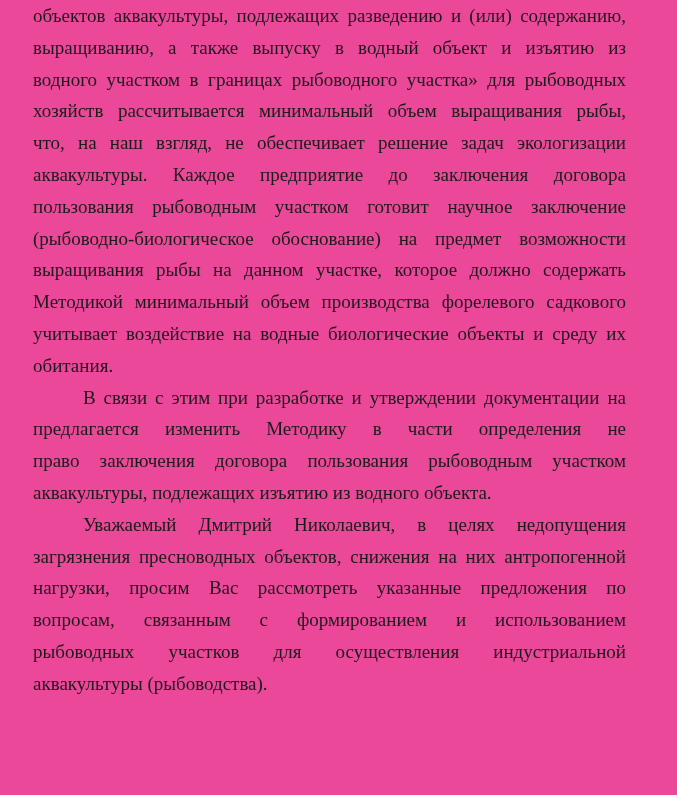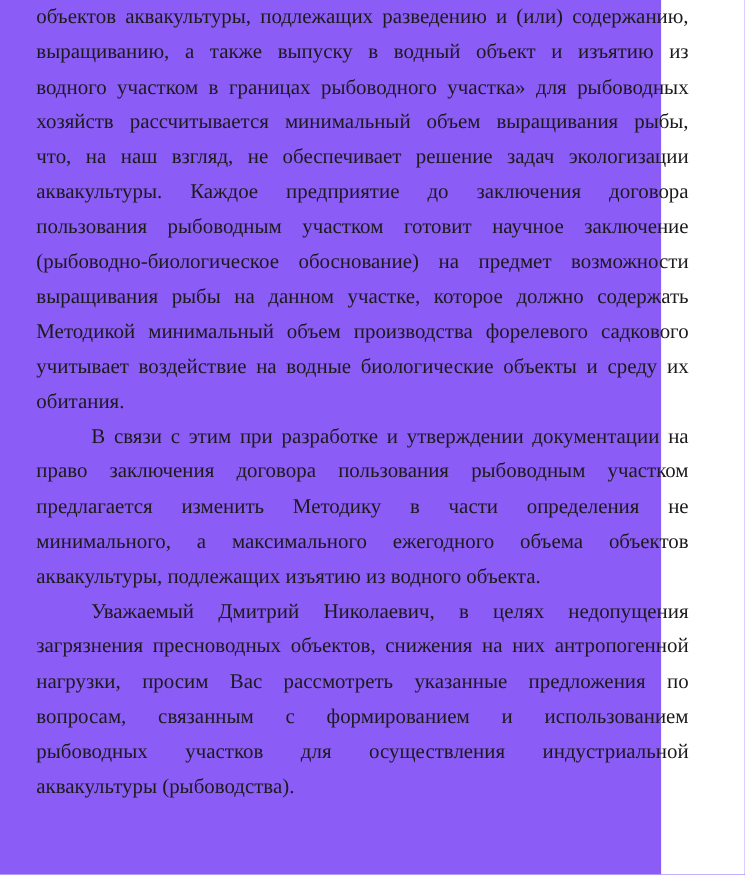--- a/index.html
+++ b/index.html
@@ -10,23 +10,23 @@
     width: 677px;
     height: 795px;
     background: #ffffff;
     overflow: hidden;
     position: relative;
   }
   .doc-page {
     position: absolute;
     left: 0;
     top: 0;
-    width: 601px;
+    width: 677px;
     height: 795px;
-    background: #8b5cf6;
+    background: #ec4899;
     text-decoration: underline;
   }
   .doc-body {
     position: absolute;
     left: 33px;
     top: 0;
     width: 593px;
     font-family: "Liberation Serif", "DejaVu Serif", serif;
     font-size: 19px;
     line-height: 31.8px;
@@ -65,23 +65,22 @@
         <div class="line">аквакультуры. Каждое предприятие до заключения договора</div>
         <div class="line">пользования рыбоводным участком готовит научное заключение</div>
         <div class="line">(рыбоводно-биологическое обоснование) на предмет возможности</div>
         <div class="line">выращивания рыбы на данном участке, которое должно содержать</div>
         <div class="line">Методикой минимальный объем производства форелевого садкового</div>
         <div class="line">учитывает воздействие на водные биологические объекты и среду их</div>
         <div class="line last">обитания.</div>
       </div>
       <div class="paragraph">
         <div class="line indent">В связи с этим при разработке и утверждении документации на</div>
+        <div class="line">предлагается изменить Методику в части определения не</div>
         <div class="line">право заключения договора пользования рыбоводным участком</div>
-        <div class="line">предлагается изменить Методику в части определения не</div>
-        <div class="line">минимального, а максимального ежегодного объема объектов</div>
         <div class="line last">аквакультуры, подлежащих изъятию из водного объекта.</div>
       </div>
       <div class="paragraph">
         <div class="line indent">Уважаемый Дмитрий Николаевич, в целях недопущения</div>
         <div class="line">загрязнения пресноводных объектов, снижения на них антропогенной</div>
         <div class="line">нагрузки, просим Вас рассмотреть указанные предложения по</div>
         <div class="line">вопросам, связанным с формированием и использованием</div>
         <div class="line">рыбоводных участков для осуществления индустриальной</div>
         <div class="line last">аквакультуры (рыбоводства).</div>
       </div>

